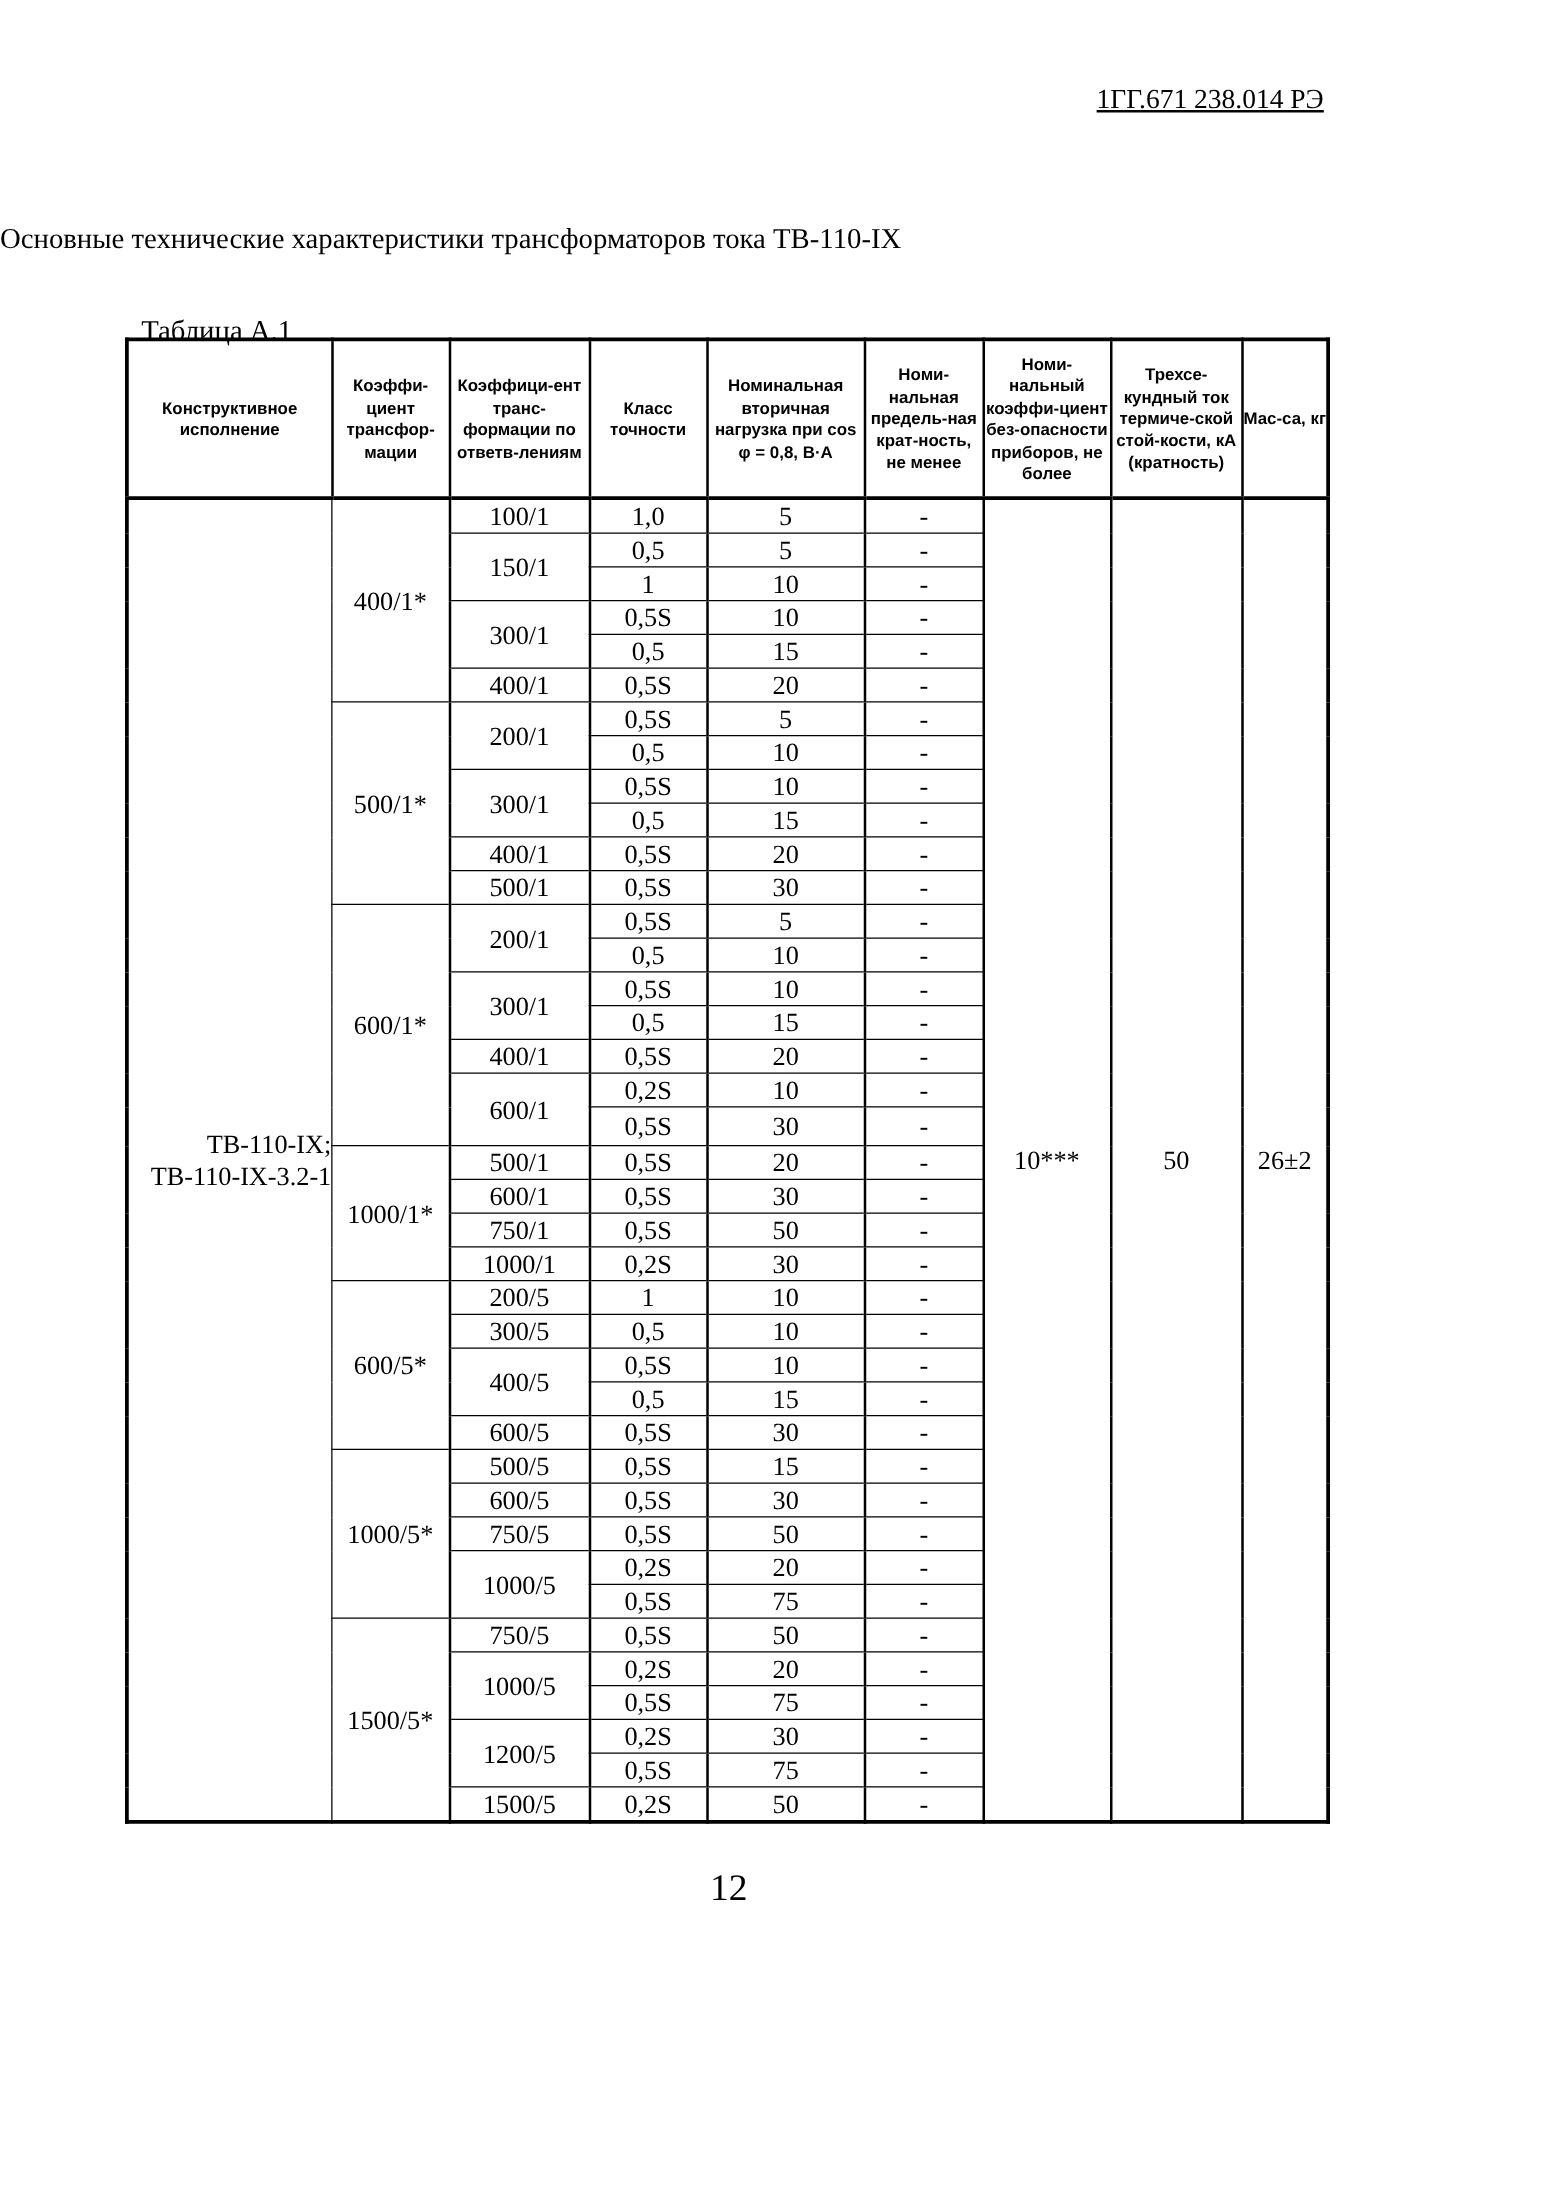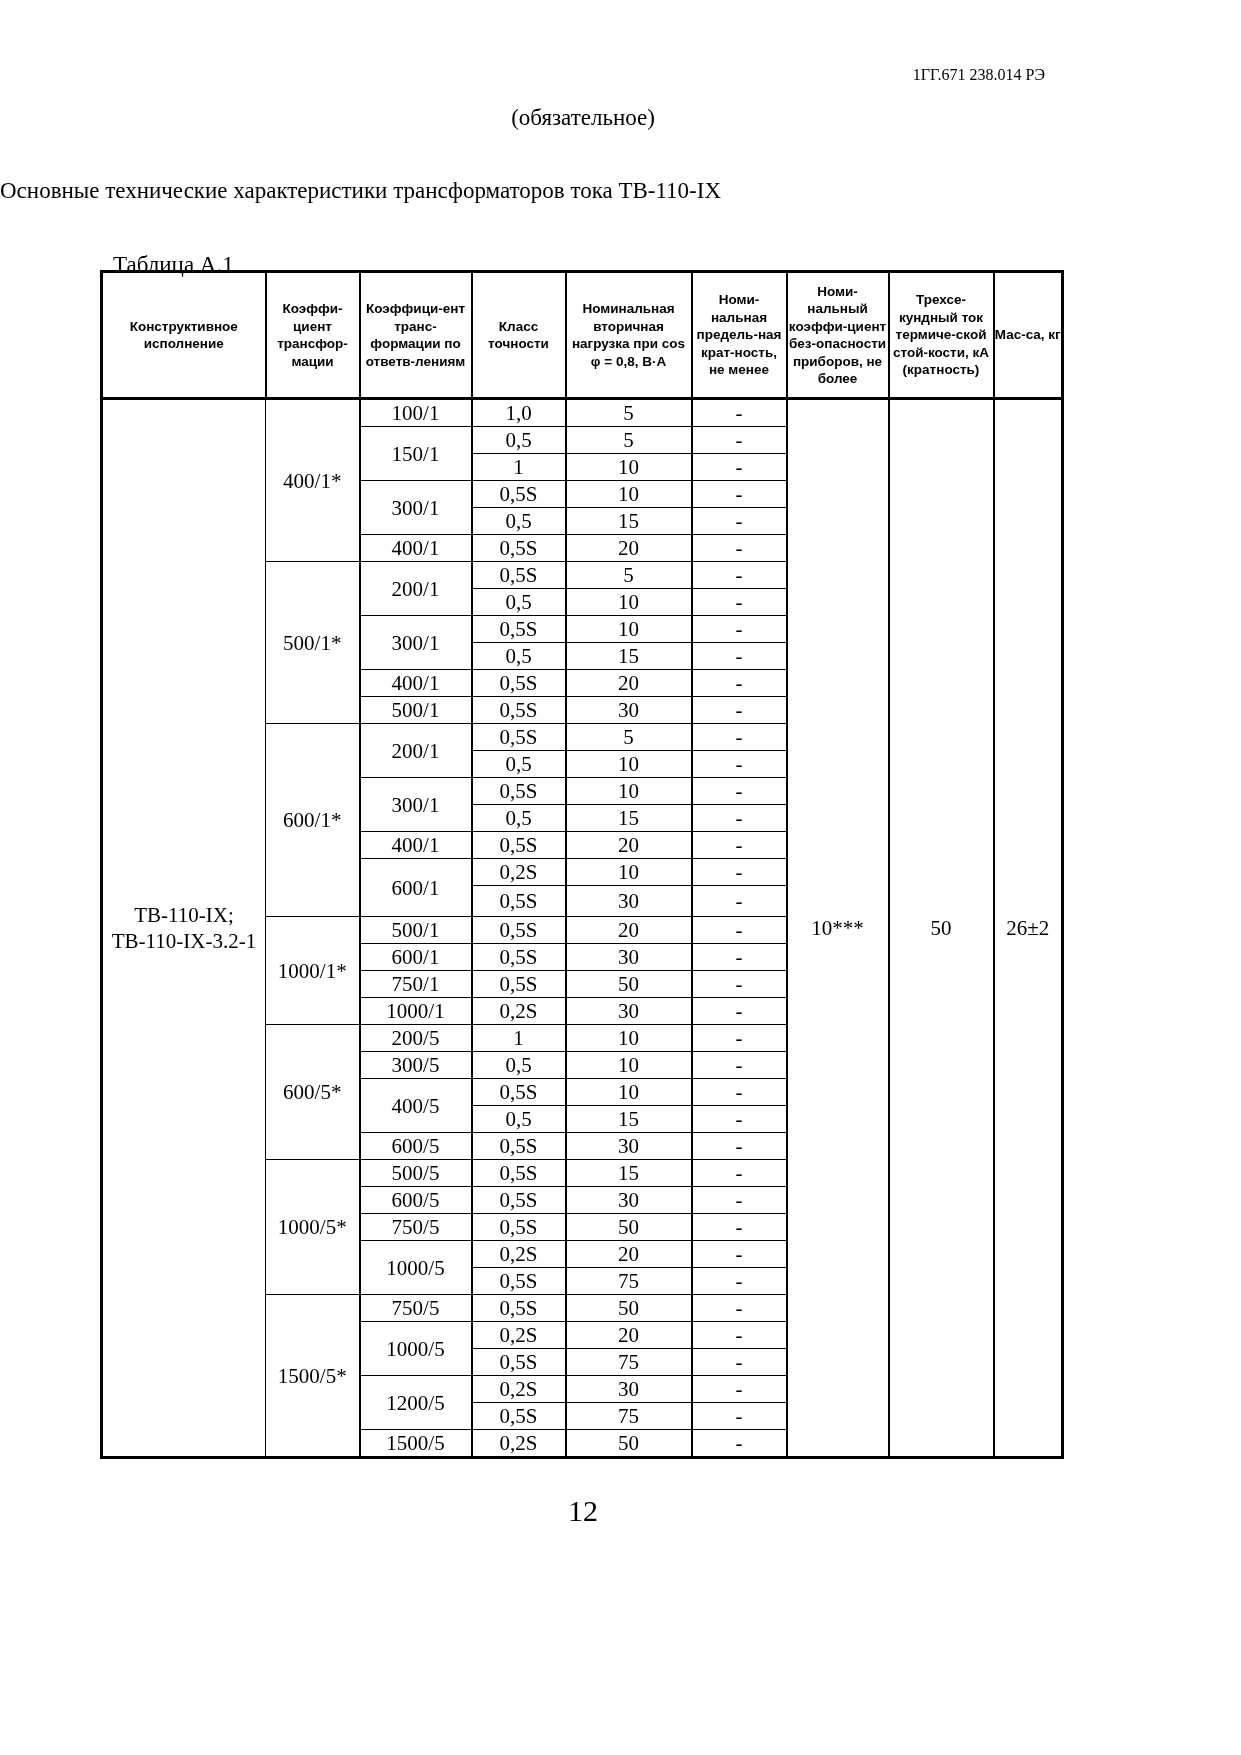--- a/index.html
+++ b/index.html
@@ -1,37 +1,36 @@
 <!DOCTYPE html>
 <html><head>
 <meta charset="utf-8">
 <style>
   html, body { margin: 0; padding: 0; background: #ffffff; }
   body { width: 1241px; height: 1755px; position: relative; font-family: "Liberation Serif", serif; color: #000; }
-  .doc-code { position: absolute; top: 66px; right: 196px; font-size: 16px; }
+  .doc-code { position: absolute; top: 66px; right: 182px; font-size: 22px; text-decoration: underline; }
   .appendix-title { position: absolute; top: 103px; left: 0; width: 1166px; text-align: center; font-size: 23px; line-height: 29px; }
   .main-title { position: absolute; top: 178px; left: 0; width: 1166px; text-align: left; font-size: 23px; }
   .table-label { position: absolute; top: 232px; left: 113px; font-size: 23px; margin-top: 20px; }
   .page-number { position: absolute; top: 1494px; left: 0; width: 1166px; text-align: center; font-size: 30px; }
 
   table.spec { position: absolute; top: 270px; left: 100px; border-collapse: collapse; table-layout: fixed; width: 961px; }
   table.spec th, table.spec td { border: 1px solid #000; padding: 0; text-align: center; vertical-align: middle; }
   table.spec { border: 3px solid #000; }
   table.spec th { font-family: "Liberation Sans", sans-serif; font-weight: bold; font-size: 13.5px; line-height: 17.5px; height: 124px; border: 2px solid #000; border-bottom: 3px solid #000; }
   table.spec td { font-size: 21px; height: 26px; line-height: 26px; }
   table.spec td.sep-v { border-left: 2px solid #000; border-right: 2px solid #000; }
   table.spec td.tall { height: 30px; }
   table.spec td.big { line-height: 24px; }
 </style>
 </head>
 <body>
 
 <div class="doc-code">1ГГ.671 238.014 РЭ</div>
 <div class="appendix-title">
-  <div>(обязательное)</div>
 </div>
 <div class="main-title">Основные технические характеристики трансформаторов тока ТВ-110-IX</div>
 <div class="table-label">Таблица А.1</div>
 
 <table class="spec">
   <colgroup>
     <col style="width:164px">
       <col style="width:94px">
       <col style="width:112px">
       <col style="width:94px">
@@ -49,21 +48,21 @@
       <th>Класс точности</th>
       <th>Номинальная вторичная нагрузка при cos φ = 0,8, В·А</th>
       <th>Номи-нальная предель-ная крат-ность, не менее</th>
       <th>Номи-нальный коэффи-циент без-опасности приборов, не более</th>
       <th>Трехсе-кундный ток термиче-ской стой-кости, кА (кратность)</th>
       <th>Мас-са, кг</th>
     </tr>
   </thead>
   <tbody id="table-body">
       <tr>
-        <td rowspan="39" class="big" style="line-height: 26px;">
+        <td rowspan="39" class="big" style="line-height: 26px; text-align: right;">
           <div>ТВ-110-IX;</div>
           <div>ТВ-110-IX-3.2-1</div>
         </td>
         <td rowspan="6">400/1*</td>
         <td rowspan="1" class="sep-v">100/1</td>
         <td class="sep-v">1,0</td>
         <td class="sep-v">5</td>
         <td>-</td>
         <td rowspan="39" class="sep-v">10***</td>
         <td rowspan="39" class="sep-v">50</td>

